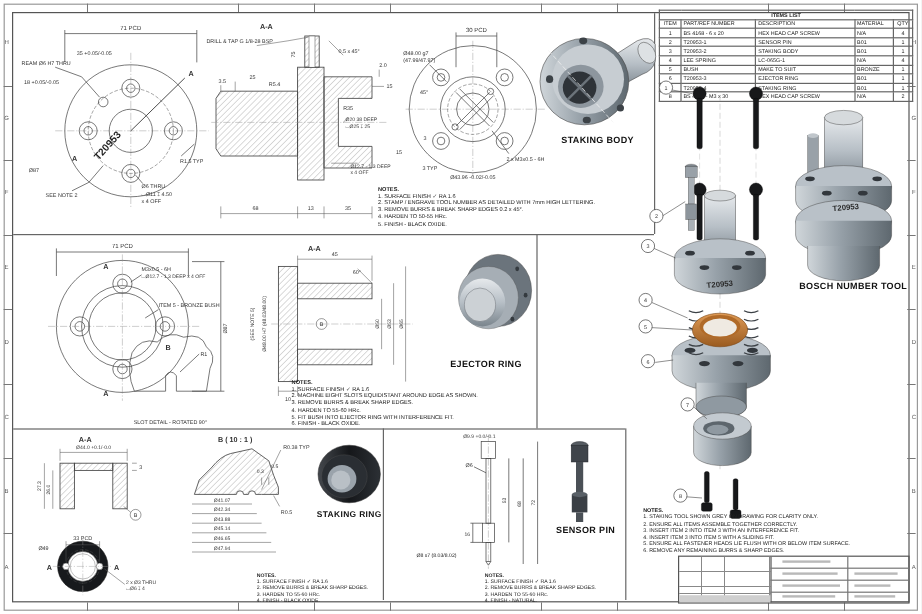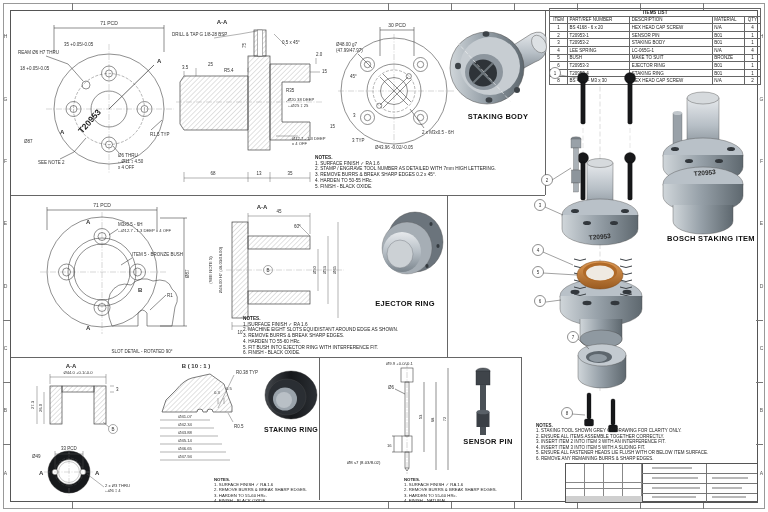--- a/index.html
+++ b/index.html
@@ -656,21 +656,21 @@
       <circle cx="15" cy="219" r="5.5" fill="#fff" stroke="#444" stroke-width="0.6"></circle>
       <text x="15" y="221" text-anchor="middle" class="t45">5</text>
       <circle cx="17" cy="248" r="5.5" fill="#fff" stroke="#444" stroke-width="0.6"></circle>
       <text x="17" y="250" text-anchor="middle" class="t45">6</text>
       <circle cx="50" cy="284" r="5.5" fill="#fff" stroke="#444" stroke-width="0.6"></circle>
       <text x="50" y="286" text-anchor="middle" class="t45">7</text>
       <circle cx="44" cy="360" r="5.5" fill="#fff" stroke="#444" stroke-width="0.6"></circle>
       <text x="44" y="362" text-anchor="middle" class="t45">8</text>
     </g>
   </svg>
-  <div class="part-label" style="left:658px;top:234px;width:106px;font-size:7.5px">BOSCH STAKING ITEM</div>
+  <div class="part-label" style="left:658px;top:234px;width:106px;font-size:7.5px">BOSCH NUMBER TOOL</div>
 
   <div class="note-block" style="left:536px;top:423px;width:222px;font-size:4.5px">
     <div style="font-weight:bold">NOTES.</div>
     <div>1. STAKING TOOL SHOWN GREY ON DRAWING FOR CLARITY ONLY.</div>
     <div>2. ENSURE ALL ITEMS ASSEMBLE TOGETHER CORRECTLY.</div>
     <div>3. INSERT ITEM 2 INTO ITEM 3 WITH AN INTERFERENCE FIT.</div>
     <div>4. INSERT ITEM 3 INTO ITEM 5 WITH A SLIDING FIT.</div>
     <div>5. ENSURE ALL FASTENER HEADS LIE FLUSH WITH OR BELOW ITEM SURFACE.</div>
     <div>6. REMOVE ANY REMAINING BURRS &amp; SHARP EDGES.</div>
   </div>

